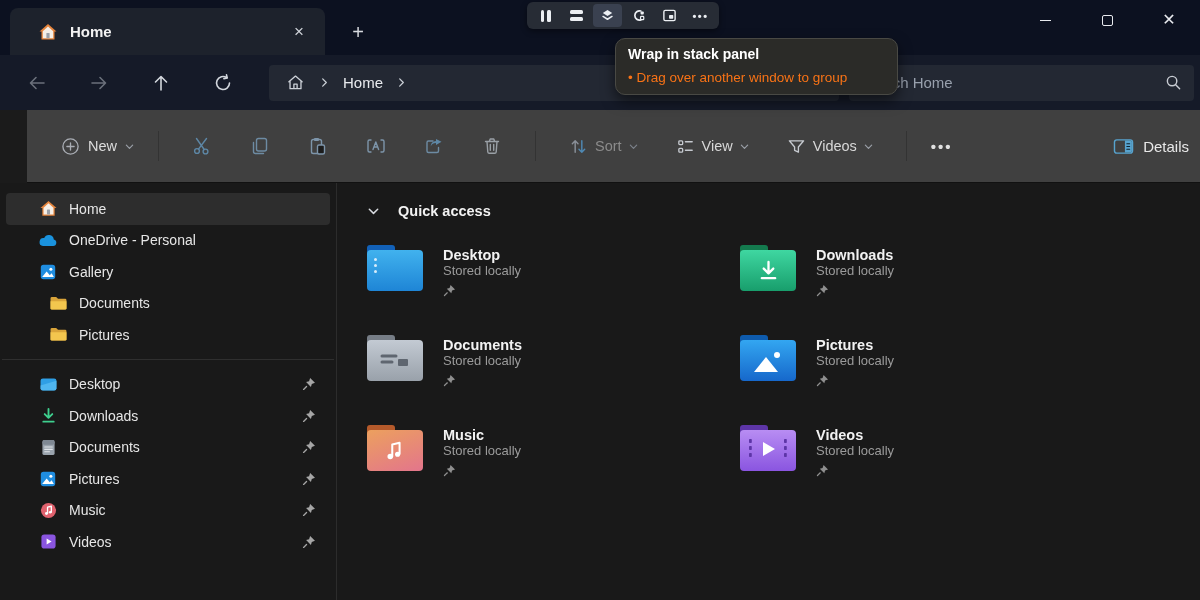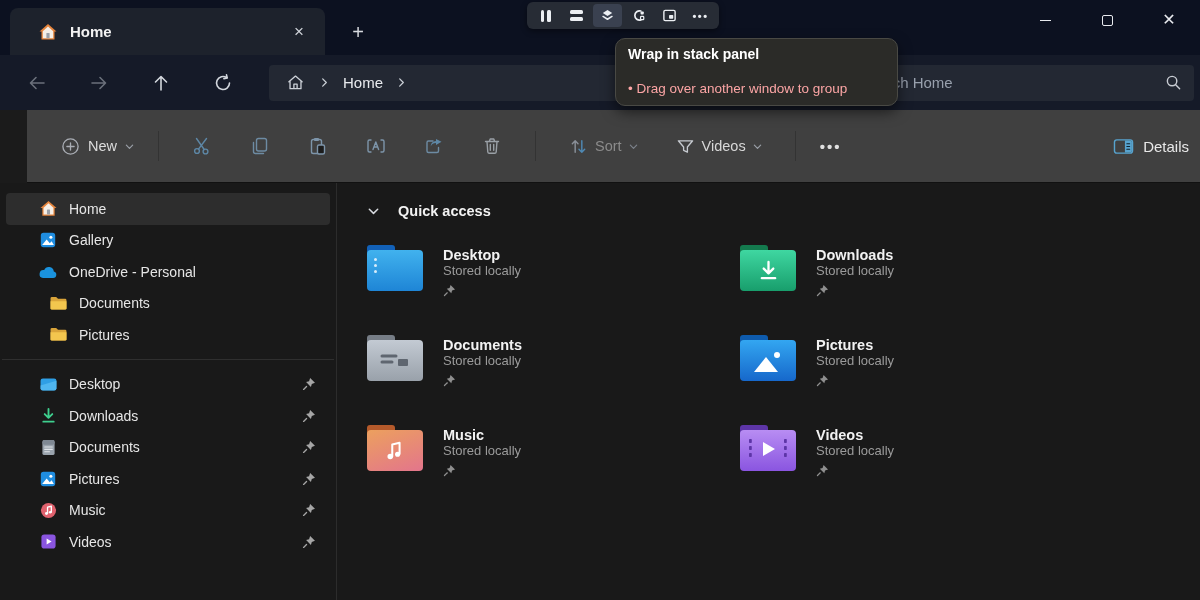--- a/index.html
+++ b/index.html
@@ -33,21 +33,21 @@
   .ot-pause i { width:3.5px; height:12px; background:#eceff3; border-radius:1.5px; display:block; }
   .ot-rows { display:flex; flex-direction:column; gap:2.5px; }
   .ot-rows i { width:13px; height:4.5px; background:#eceff3; border-radius:1.5px; display:block; }
   .ot-dots { color:#eceff3; font-size:11px; letter-spacing:1.5px; font-weight:700; }
 
   
   .tooltip { position:absolute; left:615px; top:38px; width:283px; background:#2b2b28;
              border:1px solid #494944; border-radius:10px; padding:7px 12px 9px 12px; z-index:50;
              box-shadow:0 6px 14px rgba(0,0,0,.55); }
   .tooltip-title { color:#ffffff; font-size:14px; font-weight:700; }
-  .tooltip-body { color:#fca5a5; font-size:13.5px; margin-top:19px; }
+  .tooltip-body { color:#f97316; font-size:13.5px; margin-top:8px; }
 
   
   .addressbar { position:absolute; left:0; top:55px; width:1200px; height:55px; background:#151a28;
                 display:flex; align-items:center; }
   .nav-btn { width:40px; height:36px; display:flex; align-items:center; justify-content:center; border-radius:4px; }
   .nav-btn.b1 { margin-left:17px; } .nav-btn { margin-right:22px; }
   .crumb-pill { width:570px; height:36px; background:#232833; border-radius:4px; display:flex;
                 align-items:center; padding:0 10px; margin-left:4px; }
   .crumb-item { color:#e8eaee; font-size:15px; padding:0 6px; }
   .crumb-sep { display:flex; align-items:center; padding:0 8px; }
@@ -298,20 +298,33 @@
             <path d="M6.5 16 V4 M3.5 7 L6.5 4 L9.5 7" fill="none" stroke="#8a9099" stroke-width="1.5" stroke-linecap="round" stroke-linejoin="round"></path>
             <path d="M13.5 4 V16 M10.5 13 L13.5 16 L16.5 13" fill="none" stroke="#4f89b4" stroke-width="1.5" stroke-linecap="round" stroke-linejoin="round"></path>
           </svg>
       </span>
       <span class="cmd-group-label">Sort</span>
       <svg viewBox="0 0 10 10" width="9" height="9">
           <path d="M1.5 3.5 L5 7 L8.5 3.5" fill="none" stroke="#7c828b" stroke-width="1.3" stroke-linecap="round" stroke-linejoin="round"></path>
         </svg>
     </div>
 
+    <div class="cmd-group">
+      <span>
+        <svg viewBox="0 0 20 20" width="19" height="19">
+            <rect x="3" y="4" width="4" height="4" rx="1" fill="none" stroke="#c6cad0" stroke-width="1.4"></rect>
+            <rect x="3" y="12" width="4" height="4" rx="1" fill="none" stroke="#c6cad0" stroke-width="1.4"></rect>
+            <path d="M10 5 H17 M10 14 H17" stroke="#c6cad0" stroke-width="1.6" stroke-linecap="round"></path>
+          </svg>
+      </span>
+      <span class="cmd-group-label">View</span>
+      <svg viewBox="0 0 10 10" width="9" height="9">
+          <path d="M1.5 3.5 L5 7 L8.5 3.5" fill="none" stroke="#9ba0a8" stroke-width="1.3" stroke-linecap="round" stroke-linejoin="round"></path>
+        </svg>
+    </div>
 
     <div class="cmd-group">
       <span>
         <svg viewBox="0 0 20 20" width="19" height="19">
             <path d="M2.5 4 H17.5 L12 10.5 V16 L8 14 V10.5 Z" fill="none" stroke="#c6cad0" stroke-width="1.4" stroke-linejoin="round"></path>
           </svg>
       </span>
       <span class="cmd-group-label">Videos</span>
       <svg viewBox="0 0 10 10" width="9" height="9">
           <path d="M1.5 3.5 L5 7 L8.5 3.5" fill="none" stroke="#9ba0a8" stroke-width="1.3" stroke-linecap="round" stroke-linejoin="round"></path>
@@ -343,36 +356,36 @@
               <path d="M10 2 L18.5 9.5 L16.5 9.5 L16.5 17.5 L3.5 17.5 L3.5 9.5 L1.5 9.5 Z" fill="#e5843c"></path>
               <path d="M10 4.6 L15.2 9.2 L15.2 16.3 L4.8 16.3 L4.8 9.2 Z" fill="#f5efe7"></path>
               <rect x="8.4" y="11" width="3.2" height="5.3" rx="0.6" fill="#9aa0a8"></rect>
             </svg>
         </span>
         <span class="slabel">Home</span>
       </div>
       <div class="side-row">
         <span class="ind"></span>
         <span class="sicon">
+          <svg viewBox="0 0 20 14" width="20" height="14">
+              <path d="M5 13 H15.2 A3.3 3.3 0 0 0 15.8 6.5 A5 5 0 0 0 6.2 5 A4 4 0 0 0 5 13 Z" fill="#1a92dd"></path>
+            </svg>
+        </span>
+        <span class="slabel">OneDrive - Personal</span>
+      </div>
+      <div class="side-row">
+        <span class="ind"></span>
+        <span class="sicon">
           <svg viewBox="0 0 20 20" width="18" height="18">
               <rect x="2" y="2" width="16" height="16" rx="3" fill="#1f8de0"></rect>
               <circle cx="13.2" cy="7" r="1.7" fill="#fff"></circle>
               <path d="M3.5 15.5 L8.5 9.5 L12 13.5 L14 11.5 L16.5 15.5 Z" fill="#fff"></path>
             </svg>
         </span>
         <span class="slabel">Gallery</span>
-      </div>
-      <div class="side-row">
-        <span class="ind"></span>
-        <span class="sicon">
-          <svg viewBox="0 0 20 14" width="20" height="14">
-              <path d="M5 13 H15.2 A3.3 3.3 0 0 0 15.8 6.5 A5 5 0 0 0 6.2 5 A4 4 0 0 0 5 13 Z" fill="#1a92dd"></path>
-            </svg>
-        </span>
-        <span class="slabel">OneDrive - Personal</span>
       </div>
       <div class="side-row">
         <span class="ind2"></span>
         <span class="sicon">
           <svg viewBox="0 0 20 16" width="19" height="15">
               <path d="M1.5 2.5 A1.5 1.5 0 0 1 3 1 H7.5 L9.5 3 H17 A1.5 1.5 0 0 1 18.5 4.5 V13 A1.5 1.5 0 0 1 17 14.5 H3 A1.5 1.5 0 0 1 1.5 13 Z" fill="#d9a43a"></path>
               <path d="M1.5 5.5 H18.5 V13 A1.5 1.5 0 0 1 17 14.5 H3 A1.5 1.5 0 0 1 1.5 13 Z" fill="#f3c64e"></path>
             </svg>
         </span>
         <span class="slabel">Documents</span>

